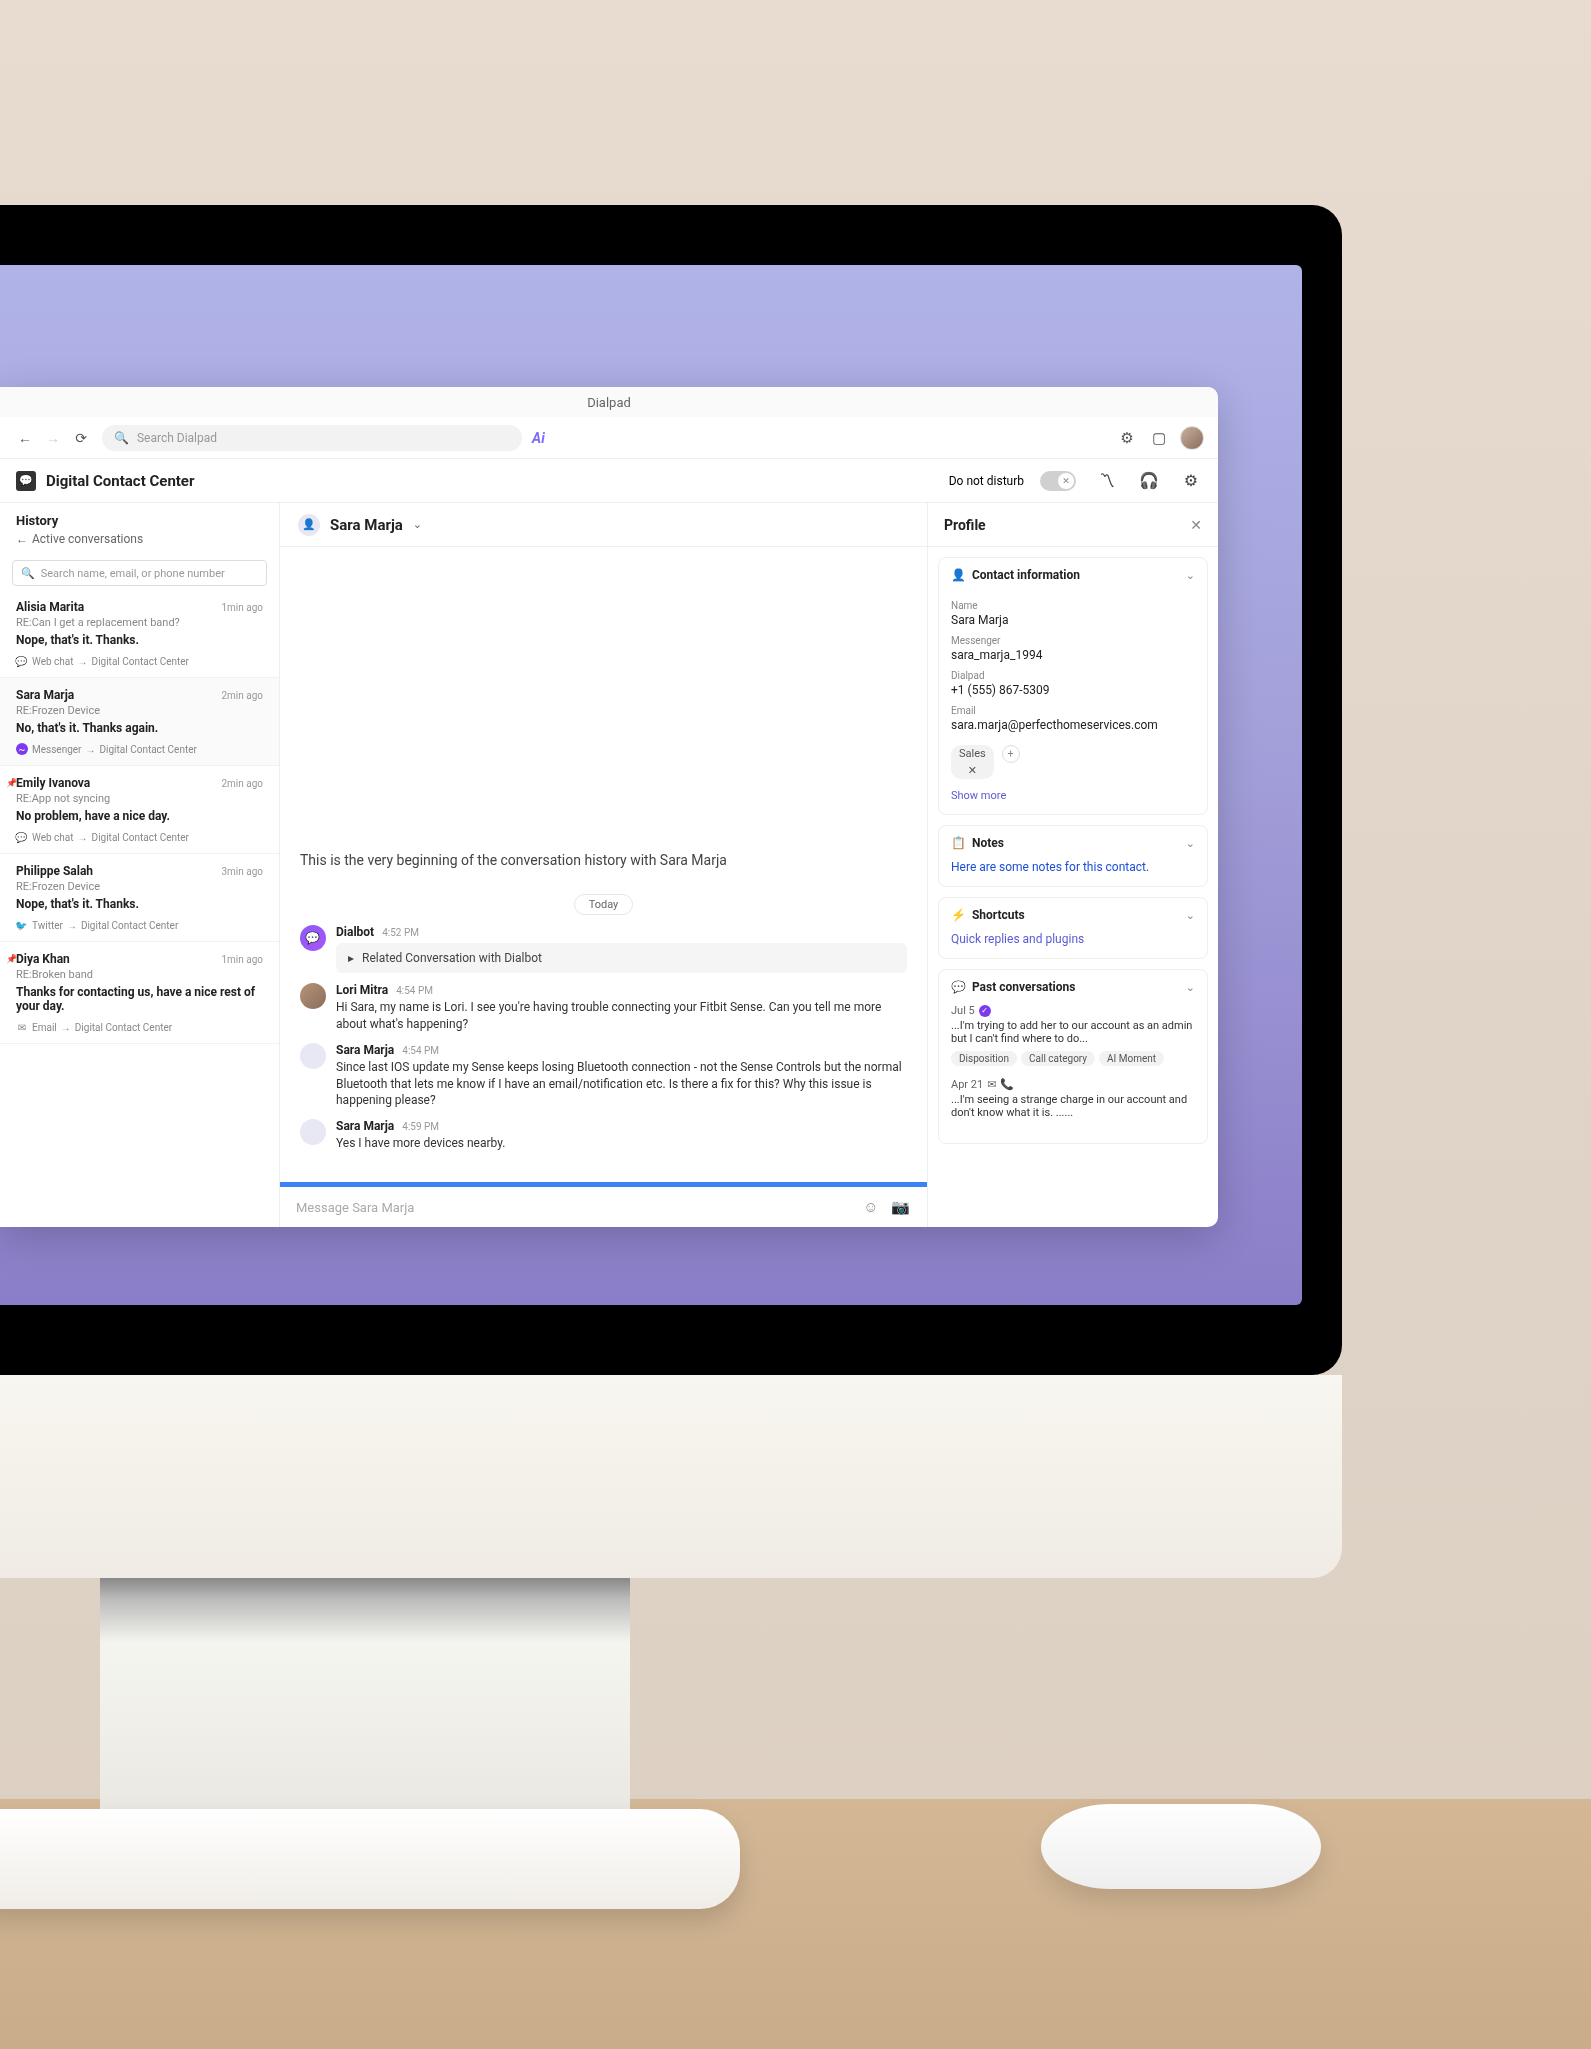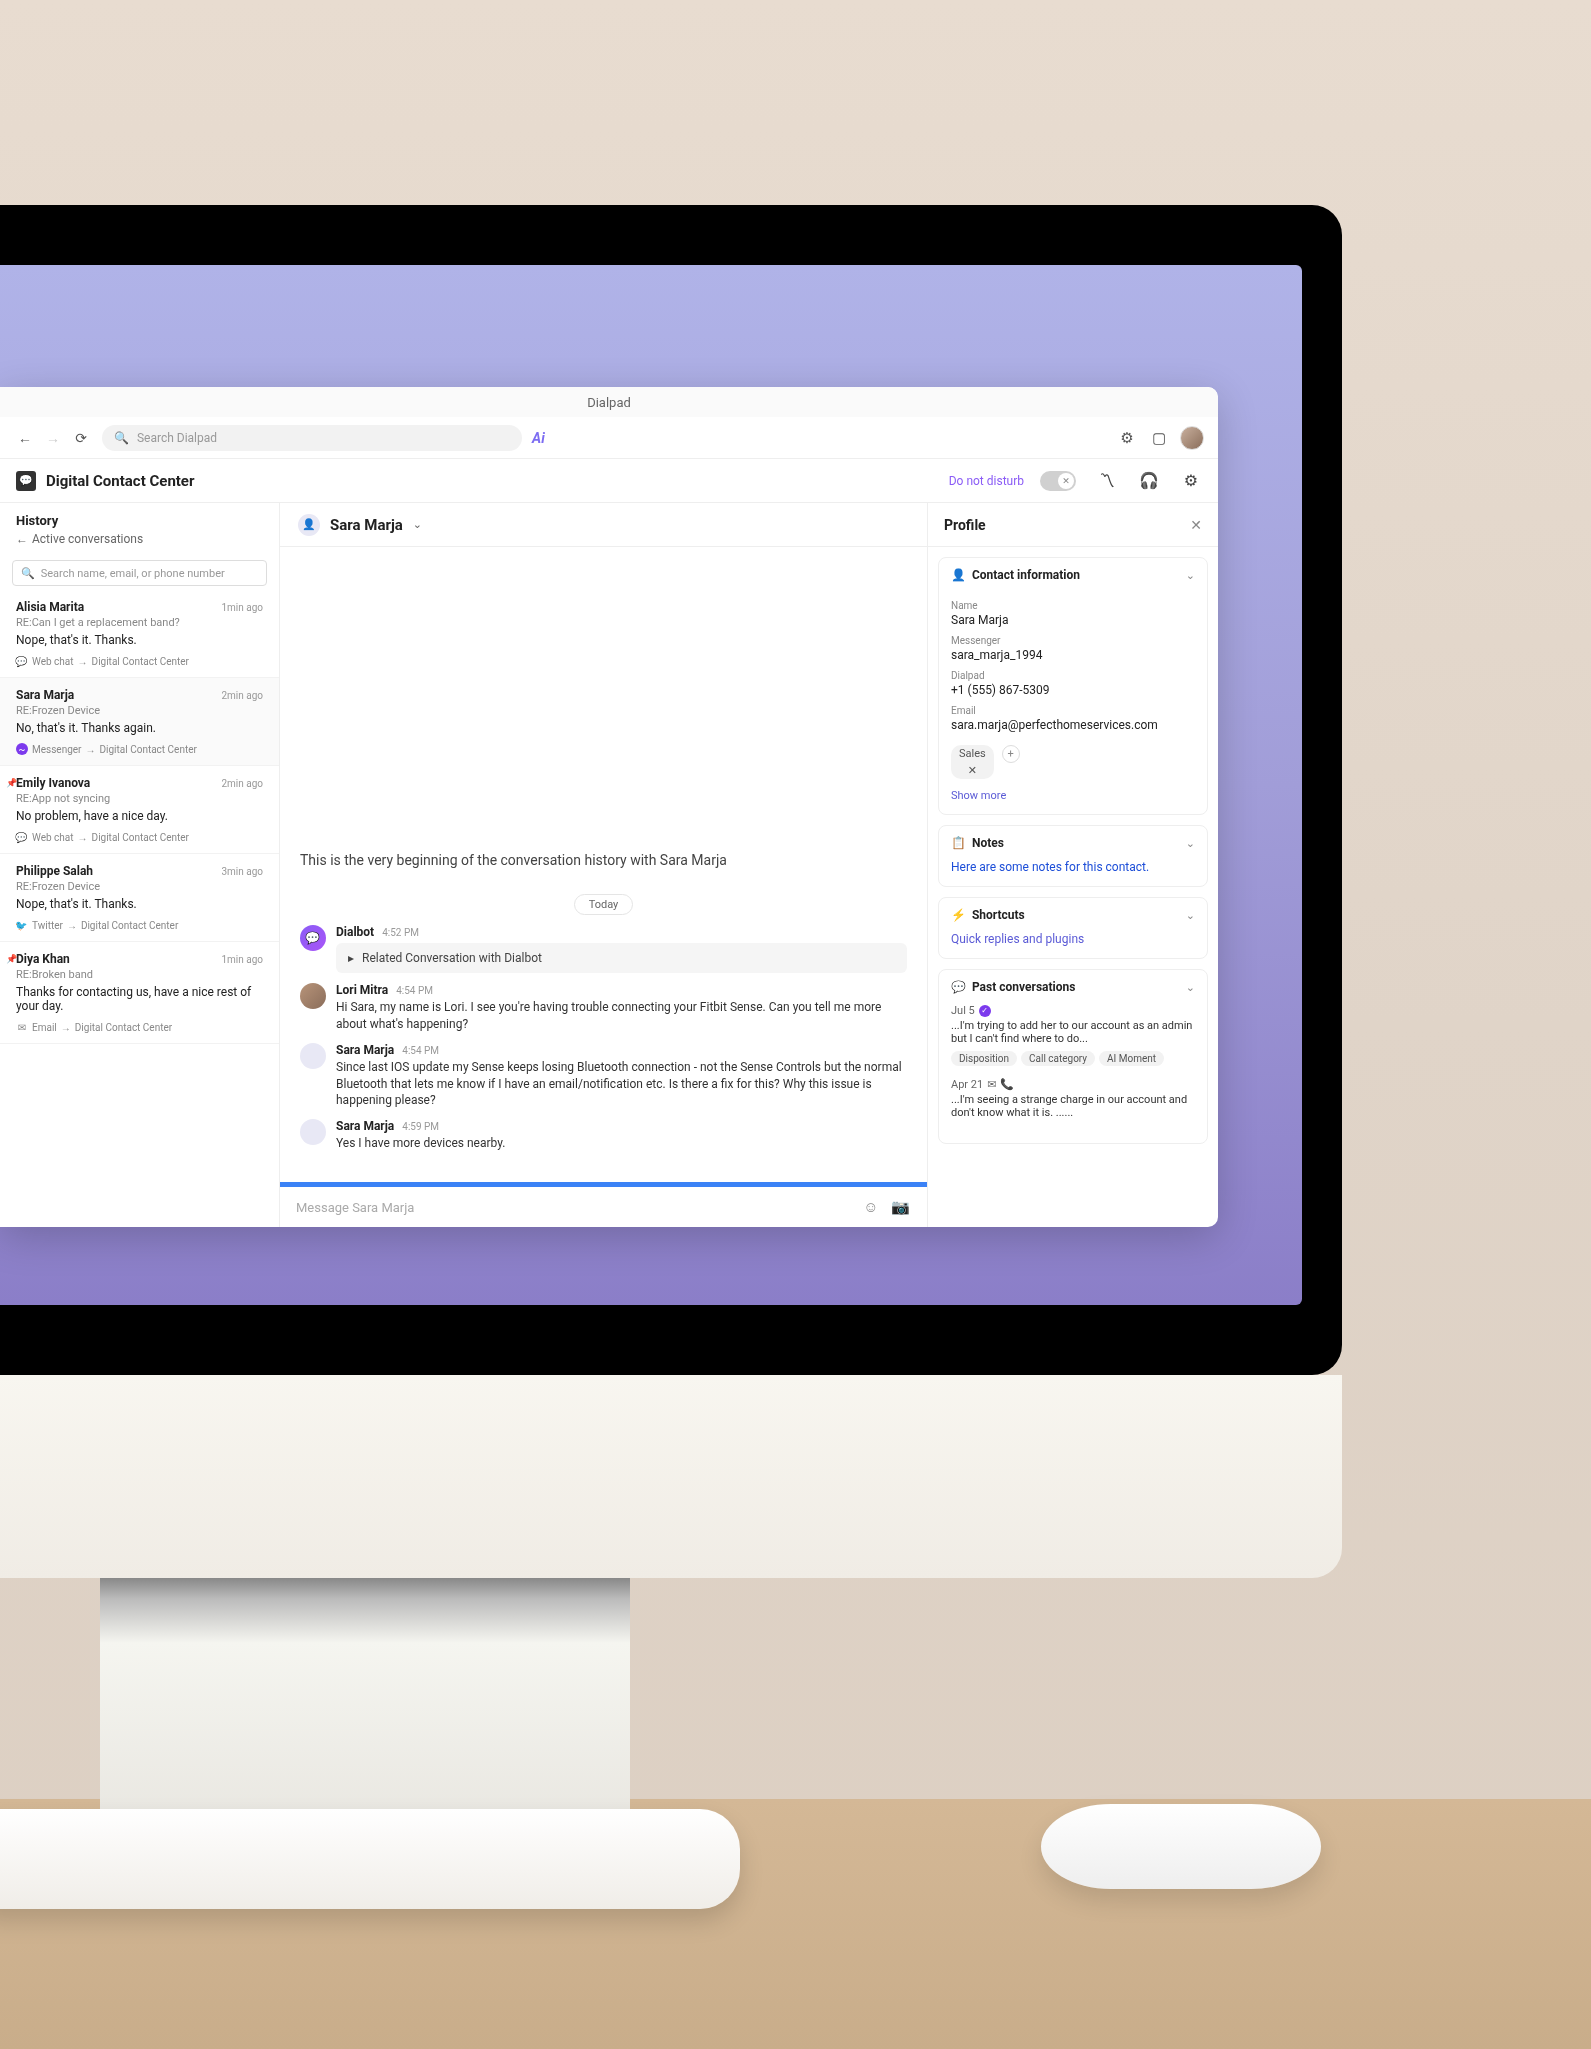--- a/index.html
+++ b/index.html
@@ -22,40 +22,40 @@
 .search-box { flex: 0 0 420px; height: 26px; background: #f2f2f2; border-radius: 14px; display: flex; align-items: center; padding: 0 12px; gap: 8px; color: #999; font-size: 12px; }
 .ai-icon { color: #7c6cf2; font-weight: bold; font-style: italic; font-size: 14px; }
 .toolbar-spacer { flex: 1; }
 .toolbar-icon { width: 22px; height: 22px; display: flex; align-items: center; justify-content: center; cursor: pointer; color: #555; font-size: 15px; }
 .avatar-sm { width: 24px; height: 24px; border-radius: 50%; background: linear-gradient(135deg, #c9b09e, #8a6d5a); border: 1px solid #ddd; }
 
 .header-bar { height: 44px; display: flex; align-items: center; padding: 0 16px; gap: 10px; border-bottom: 1px solid #eee; }
 .header-icon { width: 20px; height: 20px; background: #333; border-radius: 3px; display: flex; align-items: center; justify-content: center; color: #fff; font-size: 11px; }
 .header-title { font-size: 15px; font-weight: 700; color: #222; }
 .header-spacer { flex: 1; }
-.dnd-label { font-size: 12px; color: #8b5cf6; margin-right: 6px; }
+.dnd-label { font-size: 12px; color: #000000; margin-right: 6px; }
 .toggle { width: 36px; height: 20px; background: #d0d0d0; border-radius: 10px; position: relative; cursor: pointer; }
 .toggle-knob { width: 16px; height: 16px; background: #fff; border-radius: 50%; position: absolute; right: 2px; top: 2px; display:flex; align-items:center; justify-content:center; font-size:9px; color:#888;}
 .header-act { width: 22px; height: 22px; margin-left: 10px; display:flex; align-items:center; justify-content:center; cursor:pointer; color:#444;}
 
 .main { flex: 1; display: flex; overflow: hidden; }
 .sidebar { width: 280px; border-right: 1px solid #eee; display: flex; flex-direction: column; overflow-y: auto; }
 .sidebar-head { padding: 10px 16px 6px; }
 .sidebar-title { font-size: 13px; font-weight: 700; color: #222; }
 .back-link { font-size: 12px; color: #666; margin-top: 4px; display: flex; align-items: center; gap: 4px; cursor: pointer; }
 .filter-box { margin: 8px 12px 4px; height: 26px; border: 1px solid #ddd; border-radius: 4px; display: flex; align-items: center; padding: 0 8px; gap: 6px; font-size: 11px; color: #999; }
 
 .conv-item { padding: 10px 16px; border-bottom: 1px solid #f2f2f2; cursor: pointer; position: relative; }
 .conv-item.active { background: #fafafa; }
 .conv-pin { position: absolute; left: 6px; top: 12px; font-size: 9px; color: #888; }
 .conv-row1 { display: flex; justify-content: space-between; align-items: baseline; }
 .conv-name { font-size: 12px; font-weight: 700; color: #222; }
 .conv-time { font-size: 10px; color: #999; }
 .conv-subj { font-size: 11px; color: #888; margin-top: 2px; }
-.conv-prev { font-size: 12px; color: #222; margin-top: 4px; }
+.conv-prev { font-size: 12px; color: #222; margin-top: 4px; font-weight: bold; }
 .conv-route { font-size: 10px; color: #888; margin-top: 8px; display: flex; align-items: center; gap: 4px; }
 .route-icon { width: 12px; height: 12px; display: inline-flex; align-items: center; justify-content: center; font-size: 10px; }
 .route-icon.messenger { background: #7c3aed; color:#fff; border-radius: 50%; }
 .route-icon.twitter { color: #1da1f2; }
 .route-icon.envelope { color: #888; }
 
 .center { flex: 1; display: flex; flex-direction: column; border-right: 1px solid #eee; overflow:hidden; }
 .center-head { height: 44px; display: flex; align-items: center; padding: 0 18px; gap: 10px; border-bottom: 1px solid #eee; }
 .contact-avatar { width: 22px; height: 22px; border-radius: 50%; background: #e8e8f5; display: flex; align-items: center; justify-content: center; font-size: 11px; }
 .contact-name { font-size: 15px; font-weight: 700; color: #222; }

